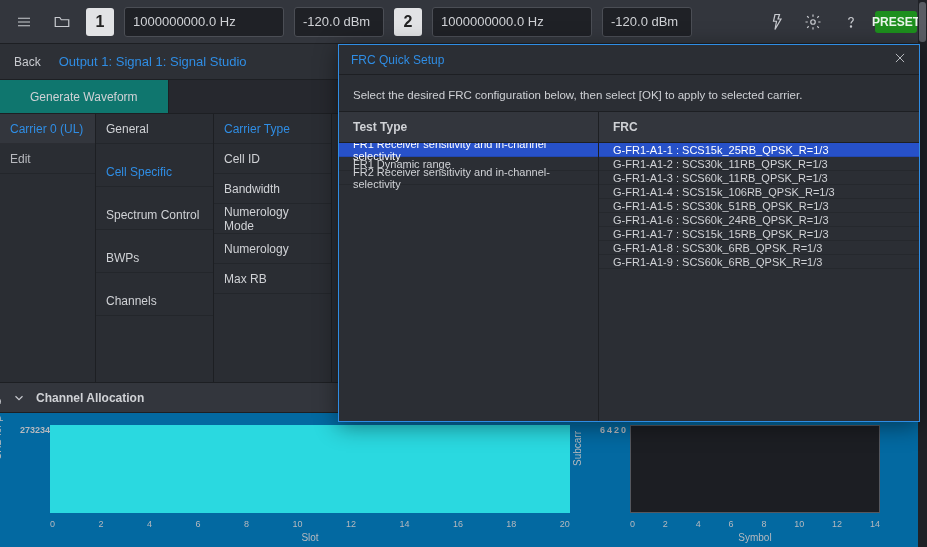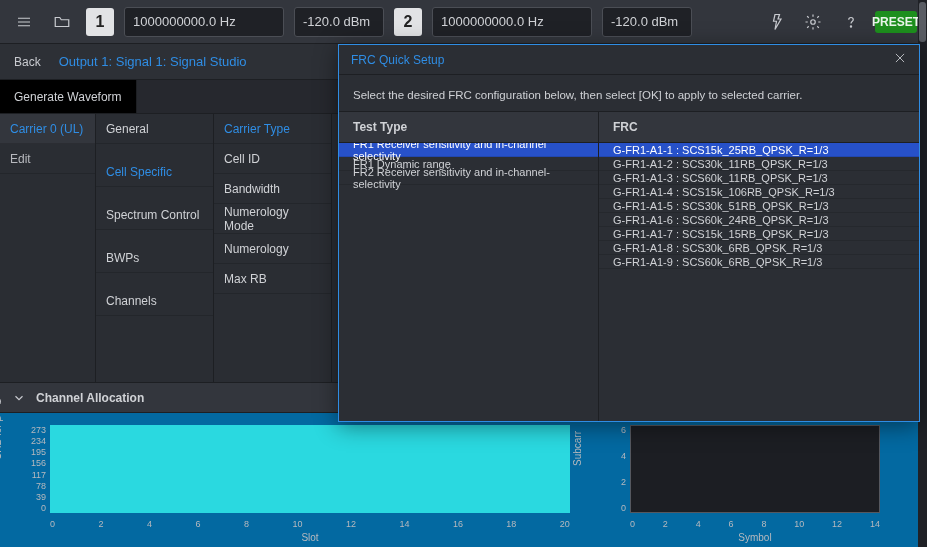--- a/index.html
+++ b/index.html
@@ -44,22 +44,22 @@
     background:#2d3036;border-bottom:1px solid #1d1f23;
   }
   .back-lbl { color:#c9cbd0;font-size:12px;cursor:pointer;}
   .breadcrumb { color:#2f8de4;font-size:13px;cursor:pointer;}
   
   .gen-row {
     height:34px;display:flex;align-items:center;background:#26282e;
     border-bottom:1px solid #1d1f23;
   }
   .gen-btn {
-    height:100%;padding:0 14px;display:flex;align-items:center;
-    background:#000000;border-right:1px solid #1d1f23;cursor:pointer;font-size:12px;
+    height:100%;padding:0 30px;display:flex;align-items:center;
+    background:#0f766e;border-right:1px solid #1d1f23;cursor:pointer;font-size:12px;
   }
   
   .main { display:flex; height:calc(100% - 44px - 36px - 34px - 165px); }
   .col {
     border-right:1px solid #1d1f23;
     display:flex;flex-direction:column;
   }
   .col0 { width:96px; }
   .col1 { width:118px;gap:13px; }
   .col2 { width:118px; }
@@ -86,22 +86,22 @@
   .ylabel {
     position:absolute;left:-28px;top:50%;transform:rotate(-90deg) translateX(20px);
     transform-origin:left top;font-size:10px;color:#b7b9be;white-space:nowrap;
   }
   .ylabel2 {
     position:absolute;left:-28px;top:50%;transform:rotate(-90deg) translateX(14px);
     transform-origin:left top;font-size:10px;color:#b7b9be;white-space:nowrap;
   }
   .yticks {
     position:absolute;left:0;top:0;bottom:22px;width:26px;
-    display:flex;flex-direction:column;justify-content:space-between;
-    font-size:9px;color:#b7b9be;text-align:right;
+    display:flex;justify-content:space-between;
+    font-size:9px;color:#b7b9be;text-align:right;font-weight:bold;
   }
   .plot {
     position:absolute;left:30px;right:0;top:0;bottom:22px;
     border:1px solid #55585f;background:#1c1e23;
   }
   .plot.cyan { background:transparent; border:none;}
   .bar {
     position:absolute;bottom:0;background:#2ad9e0;
   }
   .xticks {

